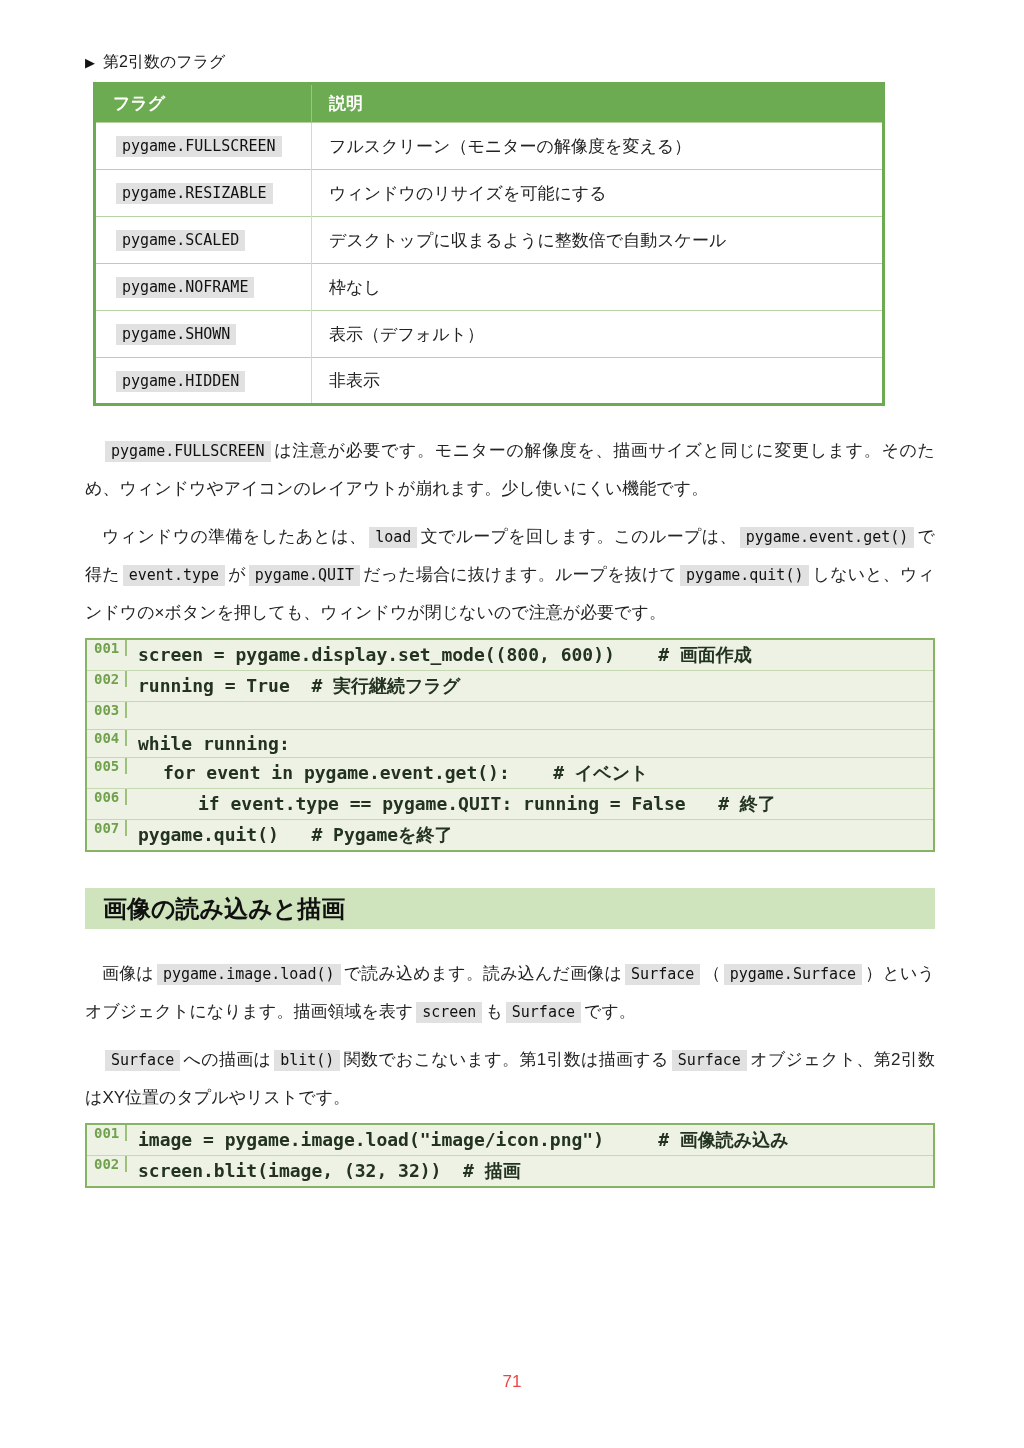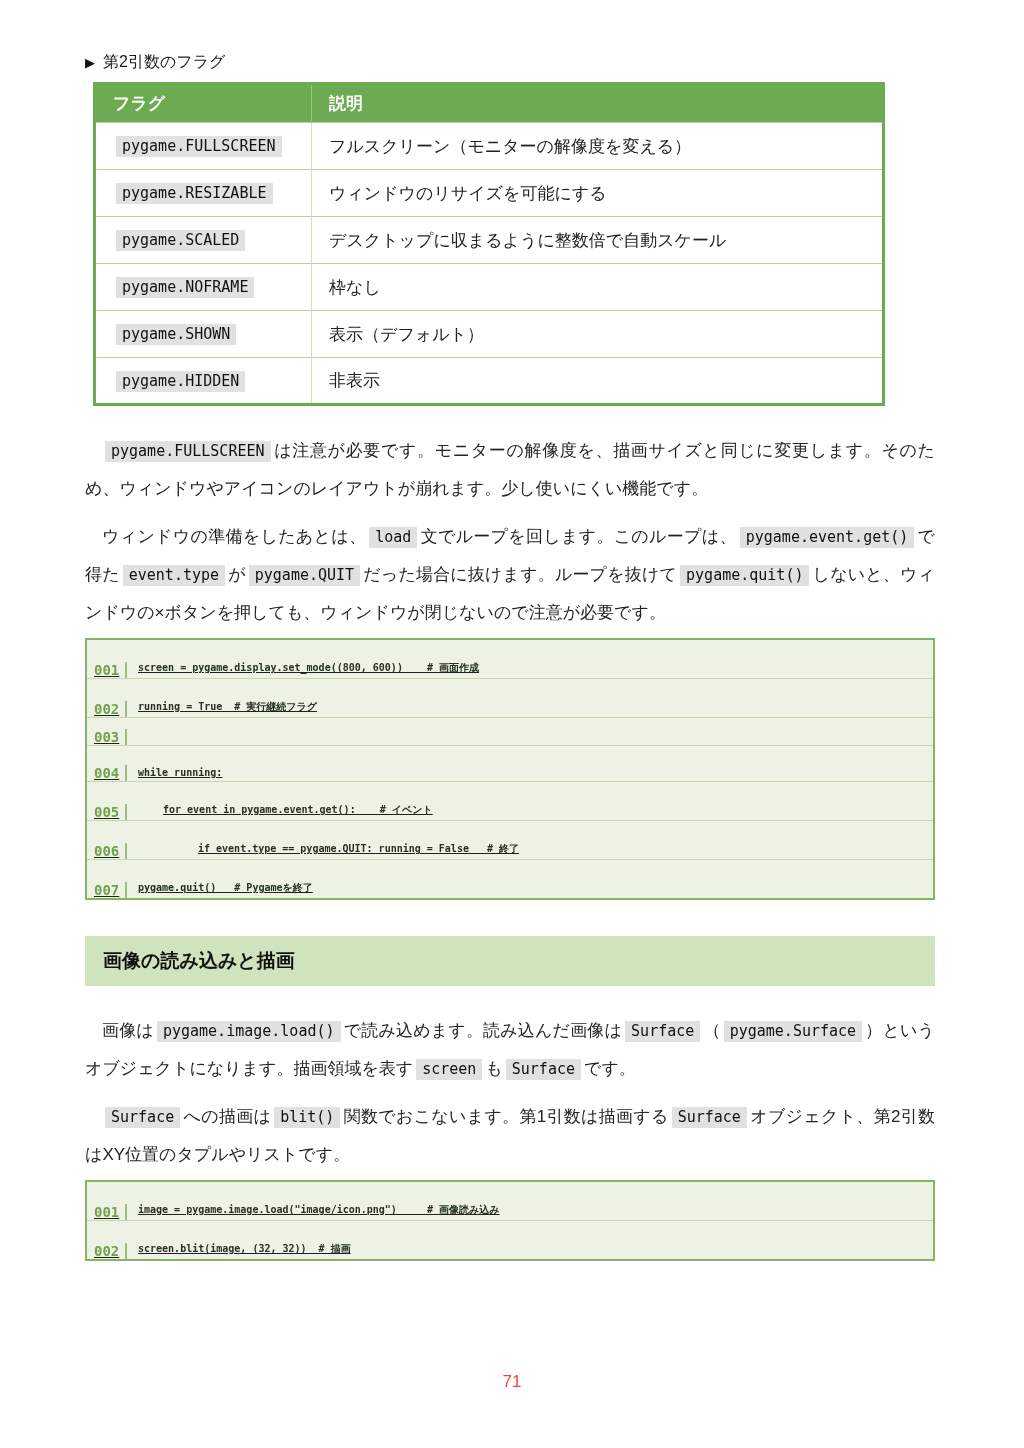--- a/index.html
+++ b/index.html
@@ -55,42 +55,42 @@
     text-align:justify;color:#242424;
   }
   p.para.mt-lg{margin-top:26px;}
   p.para.mt-sm{margin-top:10px;}
 
   
   .codeblock{
     width:850px;border:2px solid var(--cb-border);background:var(--cb-bg);margin-top:6px;
   }
   .codeblock .code-line{
-    display:flex;align-items:flex-end;min-height:28px;border-bottom:1px solid var(--cb-sep);text-decoration:underline;
+    display:flex;align-items:flex-start;min-height:28px;border-bottom:1px solid var(--cb-sep);
   }
   .codeblock .code-line:last-child{border-bottom:none;}
   .codeblock .ln{
     flex:0 0 40px;padding-left:7px;display:flex;align-items:center;
     border-right:2px solid var(--cb-numline);
     font-family:"DejaVu Sans Mono","Liberation Mono",monospace;
     font-weight:bold;font-size:14px;color:var(--cb-num);
   }
   .codeblock .guide{border-left:1px solid #aecc8f;margin-left:34px;}
   .codeblock .guide:nth-child(2){margin-left:24px;}
   .codeblock .ct{
-    display:flex;align-items:center;padding:21px 8px 3px 11px;white-space:pre;
+    display:flex;align-items:center;padding:3px 8px 3px 11px;white-space:pre;
     font-family:"DejaVu Sans Mono","Liberation Mono",monospace;
-    font-weight:bold;font-size:10px;color:var(--cb-text);
+    font-weight:bold;font-size:18px;color:var(--cb-text);
   }
 
   
   .section-heading{
     width:850px;margin-top:36px;background:var(--section-bg);
-    padding:8px 18px;height:50px;display:flex;align-items:center;
-    font-size:19px;font-weight:bold;color:#111;
+    padding:8px 18px;height:41px;display:flex;align-items:center;
+    font-size:24px;font-weight:bold;color:#111;
   }
 
   .mt-code{margin-top:6px;}
   .mt-first-code{margin-top:6px;}
 
   
   .page-number{
     position:absolute;left:0;top:1372px;width:1024px;text-align:center;
     font-size:17px;color:#ef4444;
   }

